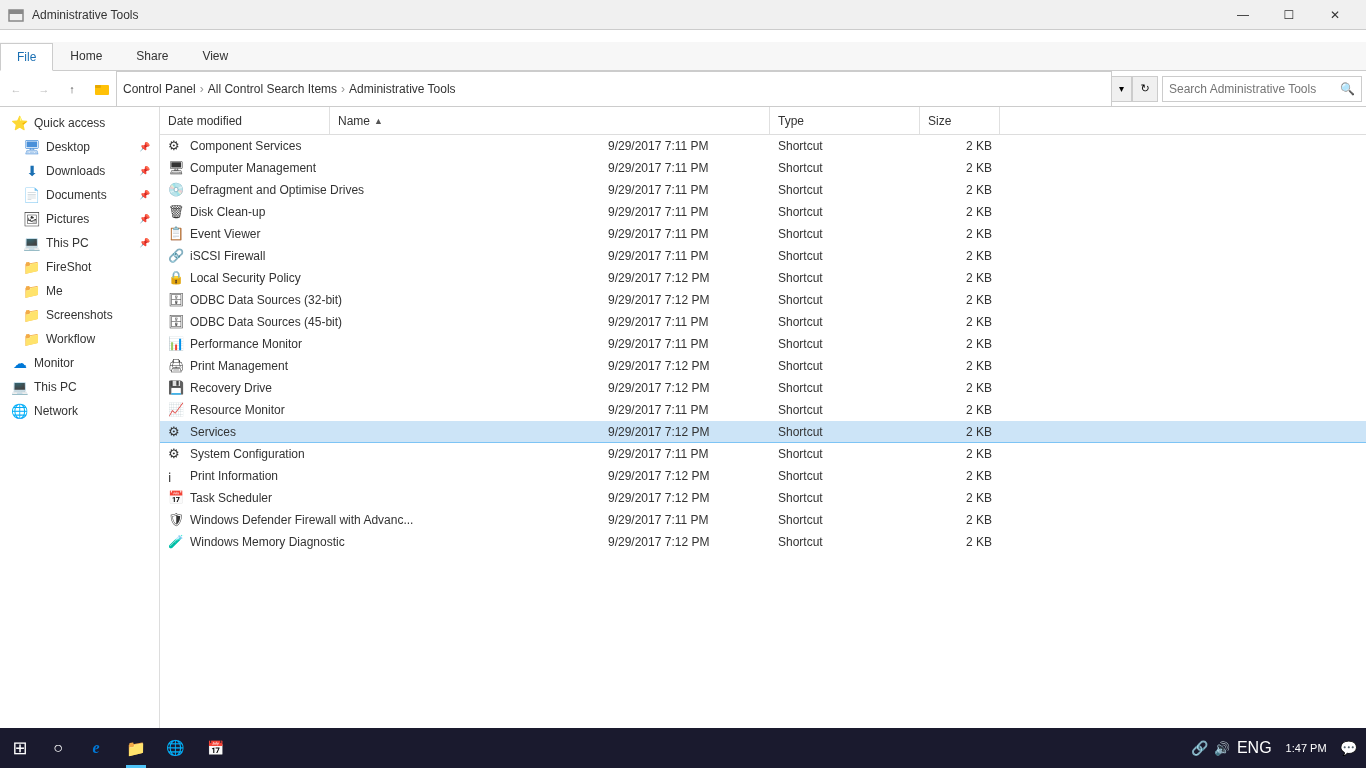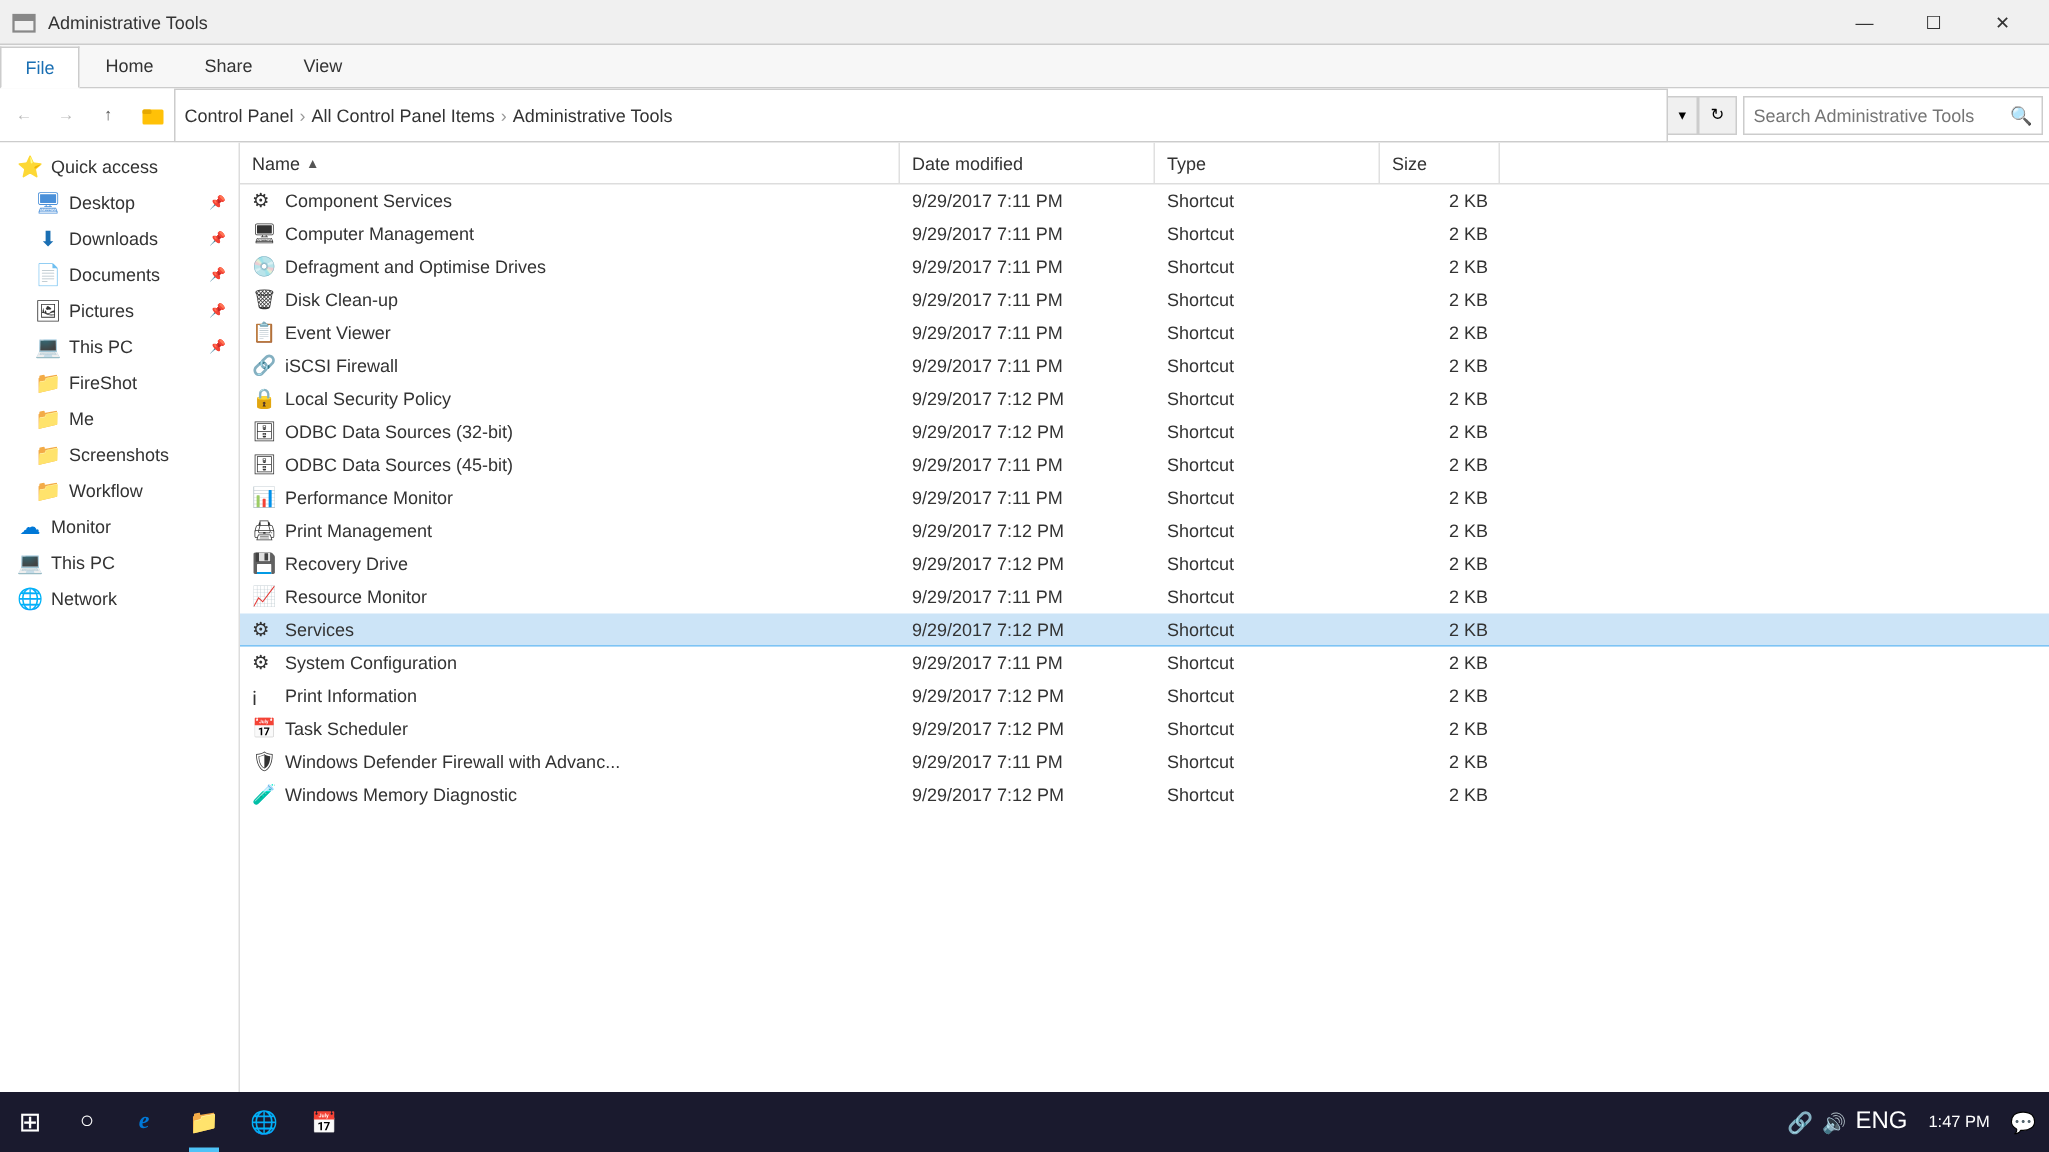--- a/index.html
+++ b/index.html
@@ -27,20 +27,21 @@
 
     
     .ribbon {
       background: #f7f7f7;
       border-bottom: 1px solid #ccc;
     }
     .ribbon-tabs {
       display: flex;
       height: 28px;
       align-items: flex-end;
+      margin-top: 12px;
     }
     .ribbon-tab {
       padding: 0 16px;
       height: 28px;
       display: flex;
       align-items: center;
       cursor: pointer;
       font-size: 12px;
       color: #333;
       border: 1px solid transparent;
@@ -290,21 +291,21 @@
   <div style="display:flex;align-items:center;flex:1;gap:0;">
     <div class="nav-btn" style="width:28px;">
       <svg width="16" height="16" viewBox="0 0 16 16">
         <rect x="1" y="4" width="14" height="10" fill="#ffc107" rx="1"></rect>
         <rect x="1" y="4" width="6" height="3" fill="#e6a800" rx="1"></rect>
       </svg>
     </div>
     <div class="address-box">
       <span class="crumb">Control Panel</span>
       <span class="sep">›</span>
-      <span class="crumb">All Control Panel Items</span>
+      <span class="crumb">All Control Search Items</span>
       <span class="sep">›</span>
       <span class="crumb">Administrative Tools</span>
     </div>
     <div class="address-box-dropdown">▾</div>
     <div class="refresh-btn">↻</div>
   </div>
   <div class="search-box">
     <input type="text" placeholder="Search Administrative Tools" style="">
     <span class="search-icon-btn">🔍</span>
   </div>
@@ -368,26 +369,26 @@
       <span>This PC</span>
     </div>
     <div class="sidebar-item">
       <span class="icon" style="color:#0078d7;">🌐</span>
       <span>Network</span>
     </div>
   </div>
 
   <div class="file-list">
     <div class="file-list-header">
+      <div class="col-header col-date">
+        <span>Date modified</span>
+      </div>
       <div class="col-header col-name">
         <span>Name</span>
         <span class="sort-arrow">▲</span>
-      </div>
-      <div class="col-header col-date">
-        <span>Date modified</span>
       </div>
       <div class="col-header col-type">
         <span>Type</span>
       </div>
       <div class="col-header col-size">
         <span>Size</span>
       </div>
     </div>
 
     <div id="file-rows-container">

